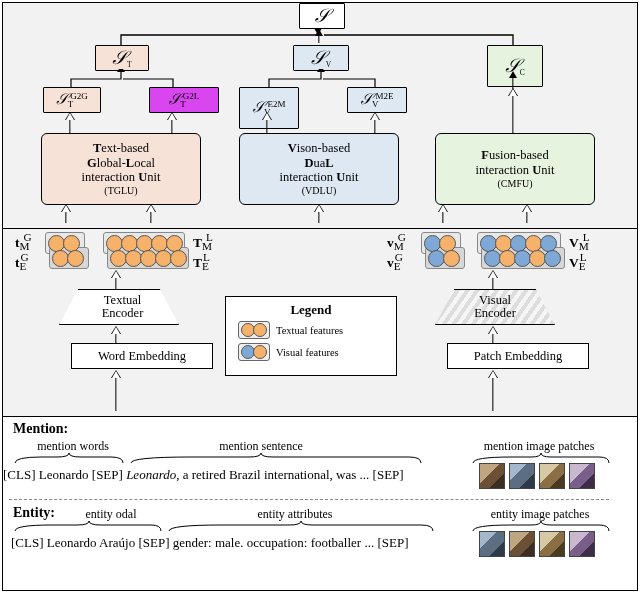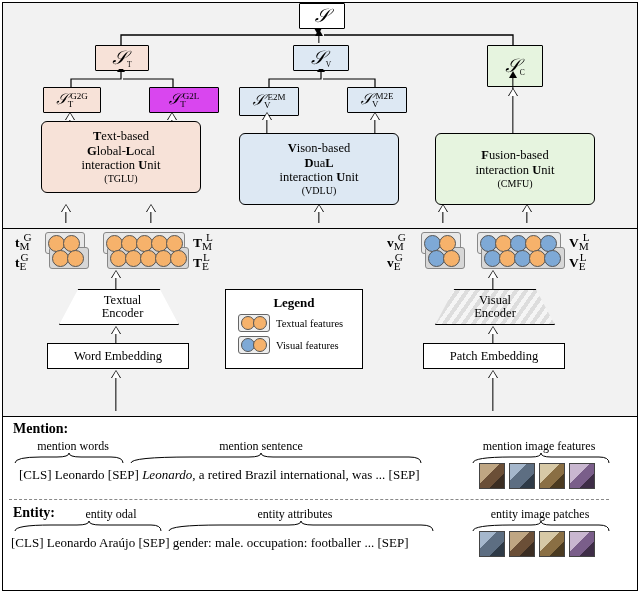--- a/index.html
+++ b/index.html
@@ -32,21 +32,21 @@
 
   .feat-row { position: absolute; display: flex; gap: 0; }
   .cell { width: 17px; height: 17px; border: 1.2px solid #555; border-radius: 50%; display: inline-block; margin: 0 -1px; position: relative; z-index: 2; }
   .orange { background: #f6b26b; }
   .blue { background: #7ea9d6; }
   .bgbox { position: absolute; border: 1.2px solid #888; background: #e8e8e8; border-radius: 3px; }
 
   .trap { position: absolute; width: 120px; height: 36px; border: 1.4px solid #000; font-size: 12.5px; display: flex; align-items: center; justify-content: center; }
   .trap.t-text { background: #fff; clip-path: polygon(16% 0, 84% 0, 100% 100%, 0 100%); }
   .trap.t-vis { background: repeating-linear-gradient(125deg, #ddd 0 4px, #f5f5f5 4px 8px); clip-path: polygon(16% 0, 84% 0, 100% 100%, 0 100%); }
-  .rect { position: absolute; border: 1.4px solid #000; background: #fff; display: flex; align-items: center; justify-content: center; font-size: 12.5px; }
+  .rect { position: absolute; border: 1.4px solid #000; background: #fff; display: flex; align-items: center; justify-content: center; font-size: 12.5px; margin-left: 24px; }
 
   .legend { position: absolute; border: 1.4px solid #000; background: #fff; padding: 5px 12px 6px 12px; text-align: center; }
 
   .lbl { position: absolute; font-size: 13.5px; font-family: "Times New Roman", serif; }
 
   .mhead { font-weight: bold; font-size: 14px; }
   .blab { position: absolute; font-size: 12px; text-align: center; }
   .tok { font-size: 13px; }
   .tok .it { font-style: italic; }
 
@@ -103,21 +103,21 @@
     <div class="arrow up" style="left:510px; top:68px; height:18px;">
         <div class="shaft"></div>
       </div>
 
     <div class="box" style="left:40px; top:84px; width:58px; height:26px; background:#f7e2d8;">
       <span><span class="scriptS" style="font-size:15px;">𝒮</span><sub class="sub">T</sub><sup class="sup" style="margin-left:-3px;">G2G</sup></span>
     </div>
     <div class="box" style="left:146px; top:84px; width:70px; height:26px; background:#d946ef;">
       <span><span class="scriptS" style="font-size:15px;">𝒮</span><sub class="sub">T</sub><sup class="sup" style="margin-left:-3px;">G2L</sup></span>
     </div>
-    <div class="box" style="left:236px; top:84px; width:60px; height:29px; background:#dde8f3;">
+    <div class="box" style="left:236px; top:84px; width:60px; height:42px; background:#dde8f3;">
       <span><span class="scriptS" style="font-size:15px;">𝒮</span><sub class="sub">V</sub><sup class="sup" style="margin-left:-3px;">E2M</sup></span>
     </div>
     <div class="box" style="left:344px; top:84px; width:60px; height:26px; background:#dde8f3;">
       <span><span class="scriptS" style="font-size:15px;">𝒮</span><sub class="sub">V</sub><sup class="sup" style="margin-left:-3px;">M2E</sup></span>
     </div>
 
     <div class="arrow up open" style="left:67px; top:110px; height:20px;">
         <div class="shaft"></div>
       </div>
     <div class="arrow up open" style="left:169px; top:110px; height:20px;">
@@ -126,21 +126,21 @@
     <div class="arrow up open" style="left:264px; top:110px; height:20px;">
         <div class="shaft"></div>
       </div>
     <div class="arrow up open" style="left:372px; top:110px; height:20px;">
         <div class="shaft"></div>
       </div>
     <div class="arrow up open" style="left:510px; top:86px; height:44px;">
         <div class="shaft"></div>
       </div>
 
-    <div class="unit u-t" style="left:38px; top:118px;">
+    <div class="unit u-t" style="left:38px; top:130px;">
       <div><b>T</b>ext-based</div>
       <div><b>G</b>lobal-<b>L</b>ocal</div>
       <div>interaction <b>U</b>nit</div>
       <div class="small">(TGLU)</div>
     </div>
     <div class="unit u-v" style="left:236px; top:130px;">
       <div><b>V</b>ison-based</div>
       <div><b>D</b>ua<b>L</b></div>
       <div>interaction <b>U</b>nit</div>
       <div class="small">(VDLU)</div>
@@ -243,21 +243,21 @@
         <div class="shaft"></div>
       </div>
 
     <div class="trap t-text" style="left:56px; top:60px;">
       <span style="text-align:center; line-height:1.05;margin-left:7px;">Textual<br>Encoder</span>
     </div>
     <div class="trap t-vis" style="left:432px; top:60px;">
       <span style="text-align:center; line-height:1.05;">Visual<br>Encoder</span>
     </div>
 
-    <div class="legend" style="left:222px; top:60px; width:138px; height:80px;font-family:Liberation Serif, serif;">
+    <div class="legend" style="left:222px; top:67px; width:172px; height:80px;font-family:Liberation Serif, serif;">
       <div style="font-weight:bold; font-size:13px; margin-bottom:3px;">Legend</div>
       <div style="display:flex; align-items:center; gap:6px; justify-content:flex-start; margin-bottom:4px;">
         <span style="display:inline-flex; border:1.1px solid #666; padding:1px 3px; border-radius:3px; background:#eee;">
             <span class="cell orange" style="width:14px;height:14px;"></span>
             <span class="cell orange" style="width:14px;height:14px;"></span>
           </span>
         <span class="mini">Textual features</span>
       </div>
       <div style="display:flex; align-items:center; gap:6px; justify-content:flex-start;">
         <span style="display:inline-flex; border:1.1px solid #666; padding:1px 3px; border-radius:3px; background:#eee;">
@@ -289,28 +289,28 @@
         <div class="shaft"></div>
       </div>
   </div>
 
   <div class="bot">
 
     <div class="mhead" style="position:absolute; left:10px; top:4px;">Mention:</div>
 
     <div class="blab" style="left:24px; top:22px; width:92px;">mention words</div>
     <div class="blab" style="left:158px; top:22px; width:200px;">mention sentence</div>
-    <div class="blab" style="left:466px; top:22px; width:140px;">mention image features</div>
+    <div class="blab" style="left:466px; top:22px; width:140px;">mention image patches</div>
     <svg style="position:absolute; left:8px; top:36px; width:608px; height:12px;">
       <path d="M4 10 Q4 4 30 4 L46 4 Q58 4 58 0 Q58 4 70 4 L100 4 Q112 4 112 10" fill="none" stroke="#000" stroke-width="1"></path>
       <path d="M120 10 Q120 4 180 4 L238 4 Q250 4 250 0 Q250 4 262 4 L398 4 Q410 4 410 10" fill="none" stroke="#000" stroke-width="1"></path>
       <path d="M462 10 Q462 4 500 4 L520 4 Q530 4 530 0 Q530 4 540 4 L588 4 Q598 4 598 10" fill="none" stroke="#000" stroke-width="1"></path>
     </svg>
 
-    <div class="tok" style="position:absolute; left:16px; top:50px; width:460px;">
+    <div class="tok" style="position:absolute; left:0; top:50px; width:460px;">
       [CLS] Leonardo [SEP] <span class="it">Leonardo</span>, a retired Brazil international, was ... [SEP]
     </div>
     <div class="imgrow" style="left:476px; top:46px;">
       <div class="timg"></div>
       <div class="timg b"></div>
       <div class="timg c"></div>
       <div class="timg d"></div>
     </div>
 
     <div class="dash" style="left:6px; top:82px; width:600px;"></div>

